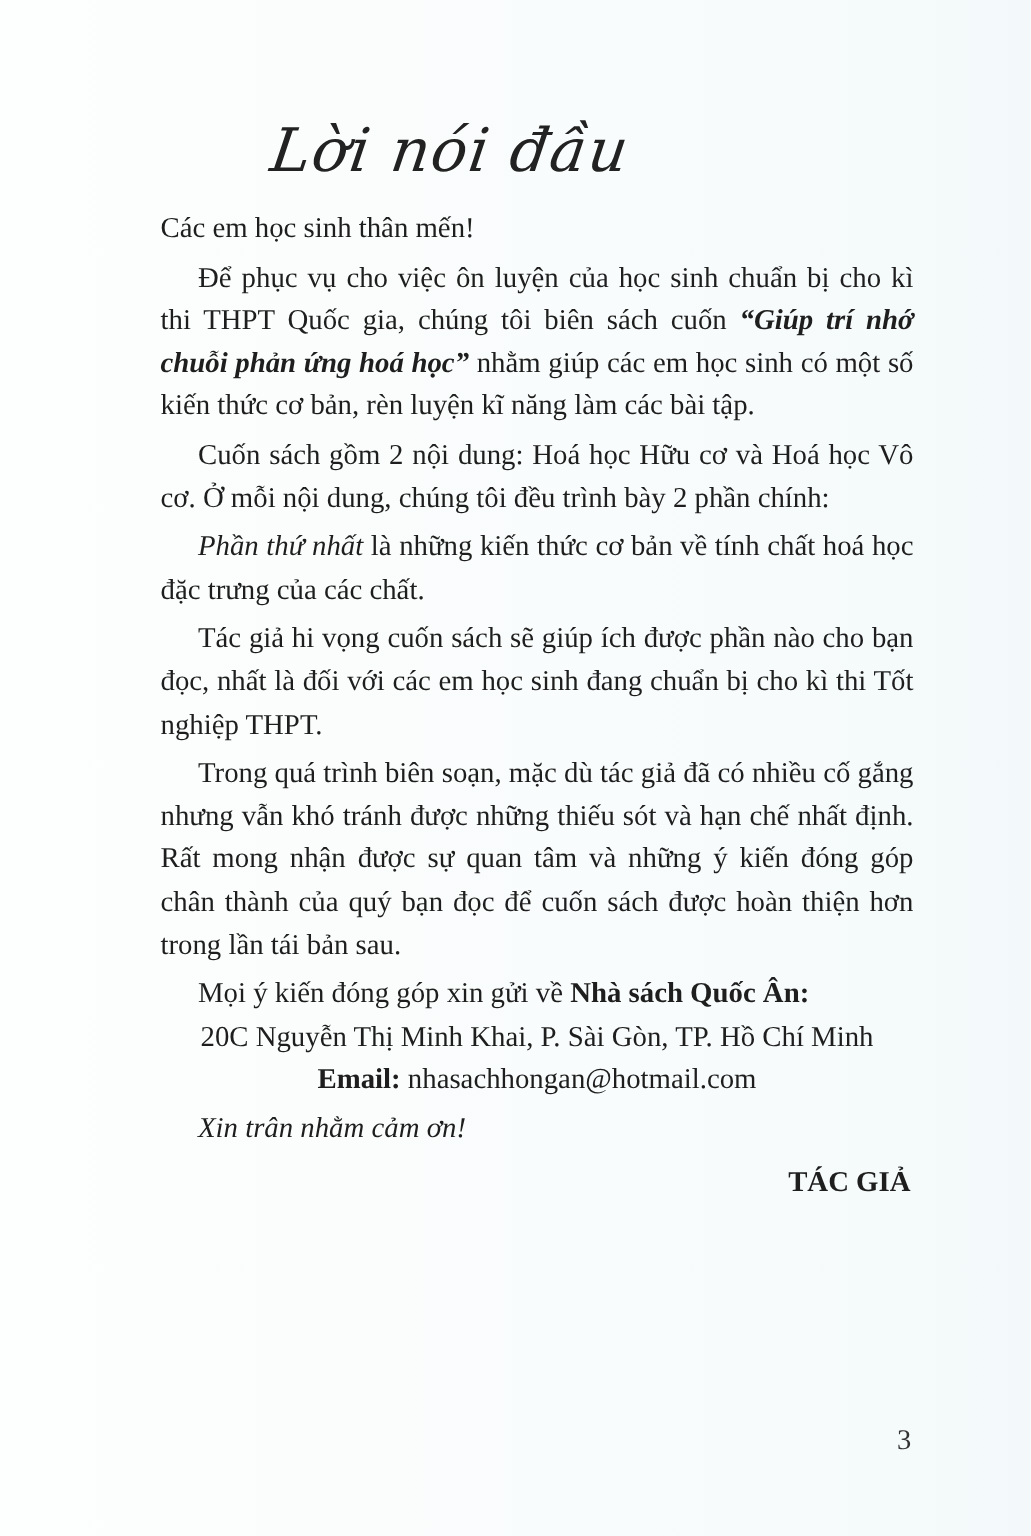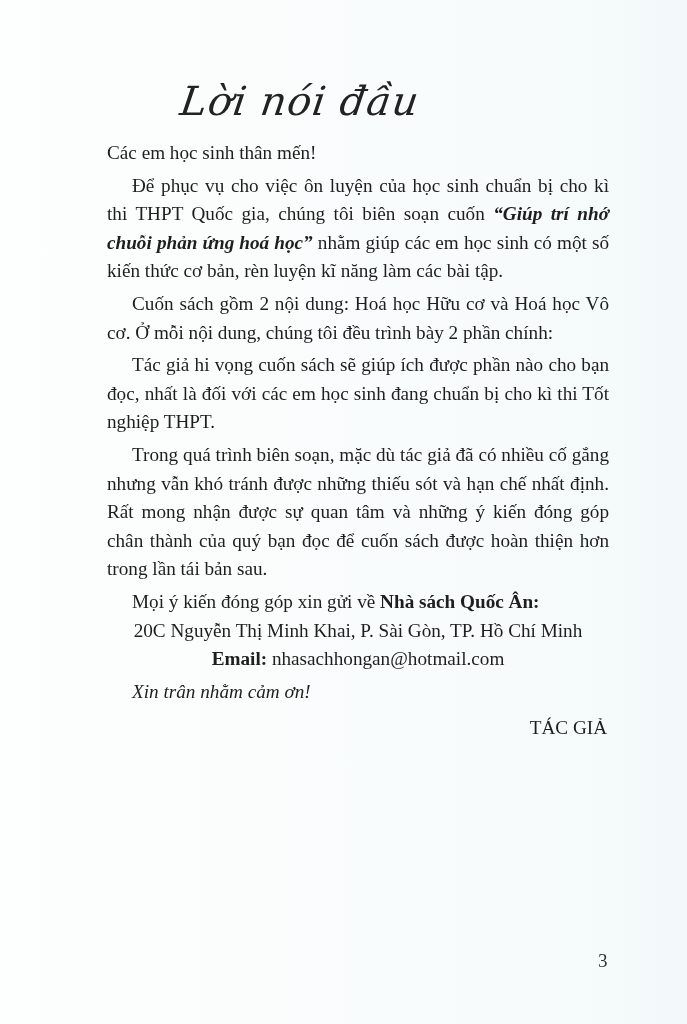--- a/index.html
+++ b/index.html
@@ -52,21 +52,21 @@
       text-align-last: left;
     }
     .p.salutation { text-indent: 0; }
     .p.center { text-align: center; text-align-last: center; text-indent: 0; margin: 0; }
     .i { font-style: italic; }
     .b { font-weight: bold; }
     .bi { font-weight: bold; font-style: italic; }
     .signature {
       text-align: right;
       text-align-last: right;
-      font-weight: normal;
+      font-weight: bold;
       text-indent: 0;
       margin-top: 8px;
       padding-right: 2px;
     }
     .page-number {
       position: absolute;
       left: 598px;
       top: 950px;
       font-size: 19px;
       color: #333;
@@ -75,24 +75,25 @@
 </head>
 <body>
 
 <div class="title">Lời nói đầu</div>
 
 <div class="page">
   <div class="body-text">
 
     <p class="p salutation">Các em học sinh thân mến!</p>
 
-    <p class="p"><span>Để phục vụ cho việc ôn luyện của học sinh chuẩn bị cho kì thi THPT Quốc gia, chúng tôi biên soạn cuốn </span><span class="bi">“Giúp trí nhớ chuỗi phản ứng hoá học”</span><span> nhằm giúp các em học sinh có một số kiến thức cơ bản, rèn luyện kĩ năng làm các bài tập.</span></p>
+    <p class="p"><span>Để phục vụ cho việc ôn luyện của học sinh chuẩn bị cho kì thi THPT Quốc gia, chúng tôi biên sách cuốn </span><span class="bi">“Giúp trí nhớ chuỗi phản ứng hoá học”</span><span> nhằm giúp các em học sinh có một số kiến thức cơ bản, rèn luyện kĩ năng làm các bài tập.</span></p>
 
     <p class="p">Cuốn sách gồm 2 nội dung: Hoá học Hữu cơ và Hoá học Vô cơ. Ở mỗi nội dung, chúng tôi đều trình bày 2 phần chính:</p>
 
+    <p class="p"><span class="i">Phần thứ nhất</span><span> là những kiến thức cơ bản về tính chất hoá học đặc trưng của các chất.</span></p>
 
 
 
     <p class="p">Tác giả hi vọng cuốn sách sẽ giúp ích được phần nào cho bạn đọc, nhất là đối với các em học sinh đang chuẩn bị cho kì thi Tốt nghiệp THPT.</p>
 
     <p class="p">Trong quá trình biên soạn, mặc dù tác giả đã có nhiều cố gắng nhưng vẫn khó tránh được những thiếu sót và hạn chế nhất định. Rất mong nhận được sự quan tâm và những ý kiến đóng góp chân thành của quý bạn đọc để cuốn sách được hoàn thiện hơn trong lần tái bản sau.</p>
 
     <p class="p" style="margin-bottom:0"><span>Mọi ý kiến đóng góp xin gửi về </span><span class="b">Nhà sách Quốc Ân:</span></p>
 
     <p class="p center">20C Nguyễn Thị Minh Khai, P. Sài Gòn, TP. Hồ Chí Minh</p>

